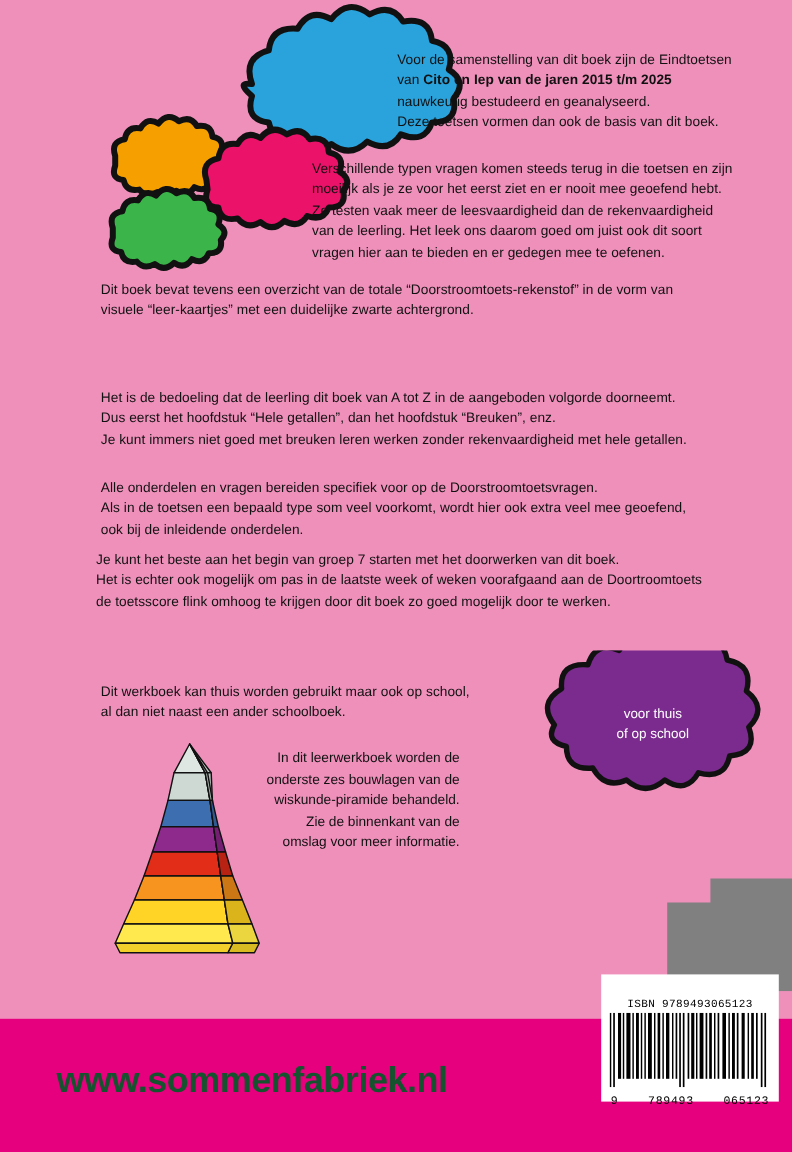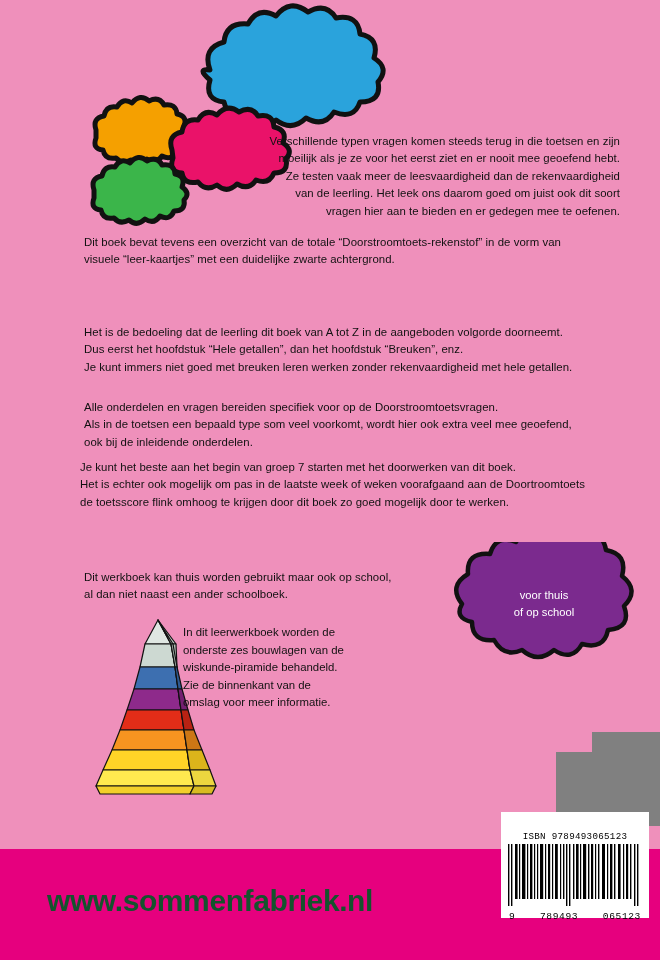--- a/index.html
+++ b/index.html
@@ -36,34 +36,34 @@
     position: absolute;
     color: #111111;
     font-size: 11.4px;
     line-height: 17.4px;
     letter-spacing: 0.05px;
     white-space: pre-line;
   }
   .txt b { font-weight: bold; }
 
   #p-intro   { left: 331px; top: 42px;  width: 300px; }
-  #p-types   { left: 260px; top: 133px; width: 360px; text-align: right; }
+  #p-types   { left: 260px; top: 133px; width: 360px; }
   #p-overview{ left: 84px;  top: 234px; width: 520px; }
   #p-order   { left: 84px;  top: 324px; width: 540px; }
   #p-parts   { left: 84px;  top: 399px; width: 530px; }
   #p-when    { left: 80px;  top: 459px; width: 545px; }
   #p-home    { left: 84px;  top: 569px; width: 340px; }
 
   #p-pyramid {
     position: absolute;
     left: 183px; top: 624px; width: 200px;
     color: #111111;
     font-size: 11.4px;
     line-height: 17.6px;
-    text-align: left;
+    text-align: right;
     white-space: pre-line;
   }
 
   
   .badge-wrap {
     position: absolute;
     left: 444px; top: 542px;
     width: 200px; height: 120px;
   }
   .badge-text {
@@ -174,20 +174,24 @@
     </g>
 
     <g>
       <path d="M94 190 q-4 -12 8 -14 q2 -11 13 -9 q6 -10 15 -4
                q8 -10 17 -2 q10 -5 15 4 q12 -2 13 9 q11 2 7 13
                q9 6 2 13 q2 11 -10 11 q-4 10 -14 5 q-6 9 -15 3
                q-8 8 -16 1 q-9 5 -15 -2 q-11 2 -13 -8 q-11 -1 -7 -12 z" fill="#3bb54a" stroke="#111" stroke-width="5" stroke-linejoin="round"></path>
     </g>
   </svg>
 
+  <div class="txt" id="p-intro"><span>Voor de samenstelling van dit boek zijn de Eindtoetsen</span>
+<span>van </span><b>Cito en Iep van de jaren 2015 t/m 2025</b>
+<span>nauwkeurig bestudeerd en geanalyseerd.</span>
+<span>Deze toetsen vormen dan ook de basis van dit boek.</span></div>
 
   <div class="txt" id="p-types">Verschillende typen vragen komen steeds terug in die toetsen en zijn
 moeilijk als je ze voor het eerst ziet en er nooit mee geoefend hebt.
 Ze testen vaak meer de leesvaardigheid dan de rekenvaardigheid
 van de leerling. Het leek ons daarom goed om juist ook dit soort
 vragen hier aan te bieden en er gedegen mee te oefenen.</div>
   <div class="txt" id="p-overview">Dit boek bevat tevens een overzicht van de totale “Doorstroomtoets-rekenstof” in de vorm van
 visuele “leer-kaartjes” met een duidelijke zwarte achtergrond.</div>
   <div class="txt" id="p-order">Het is de bedoeling dat de leerling dit boek van A tot Z in de aangeboden volgorde doorneemt.
 Dus eerst het hoofdstuk “Hele getallen”, dan het hoofdstuk “Breuken”, enz.

